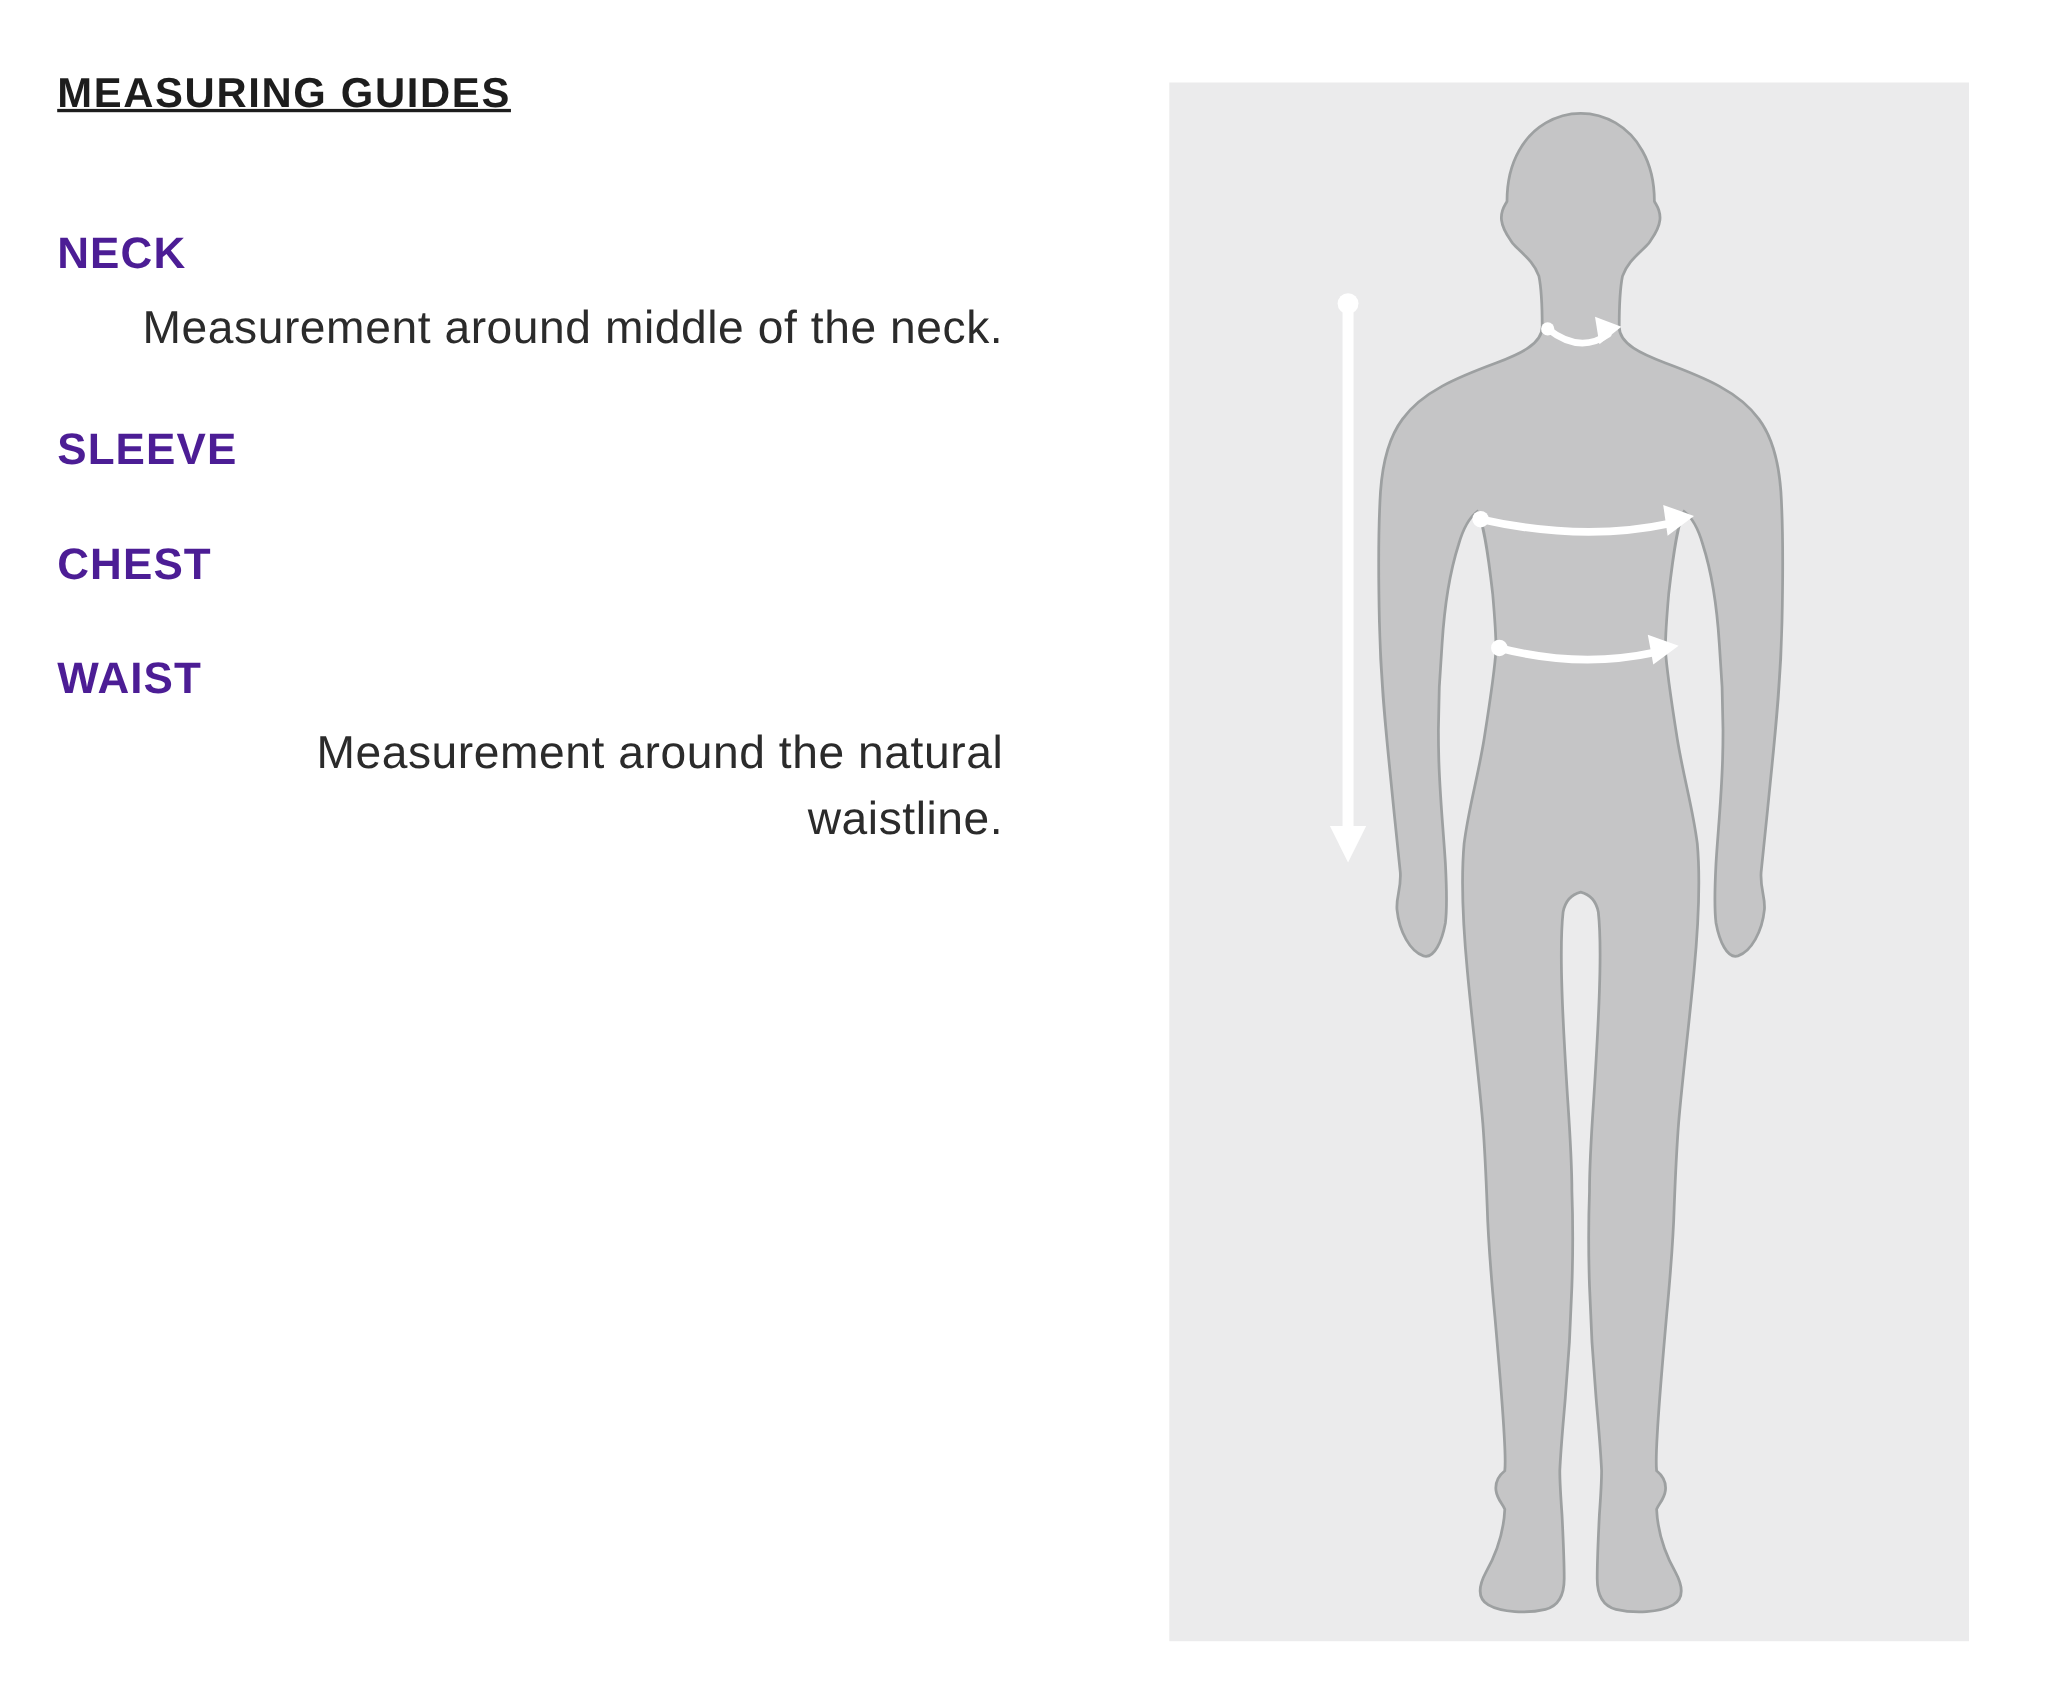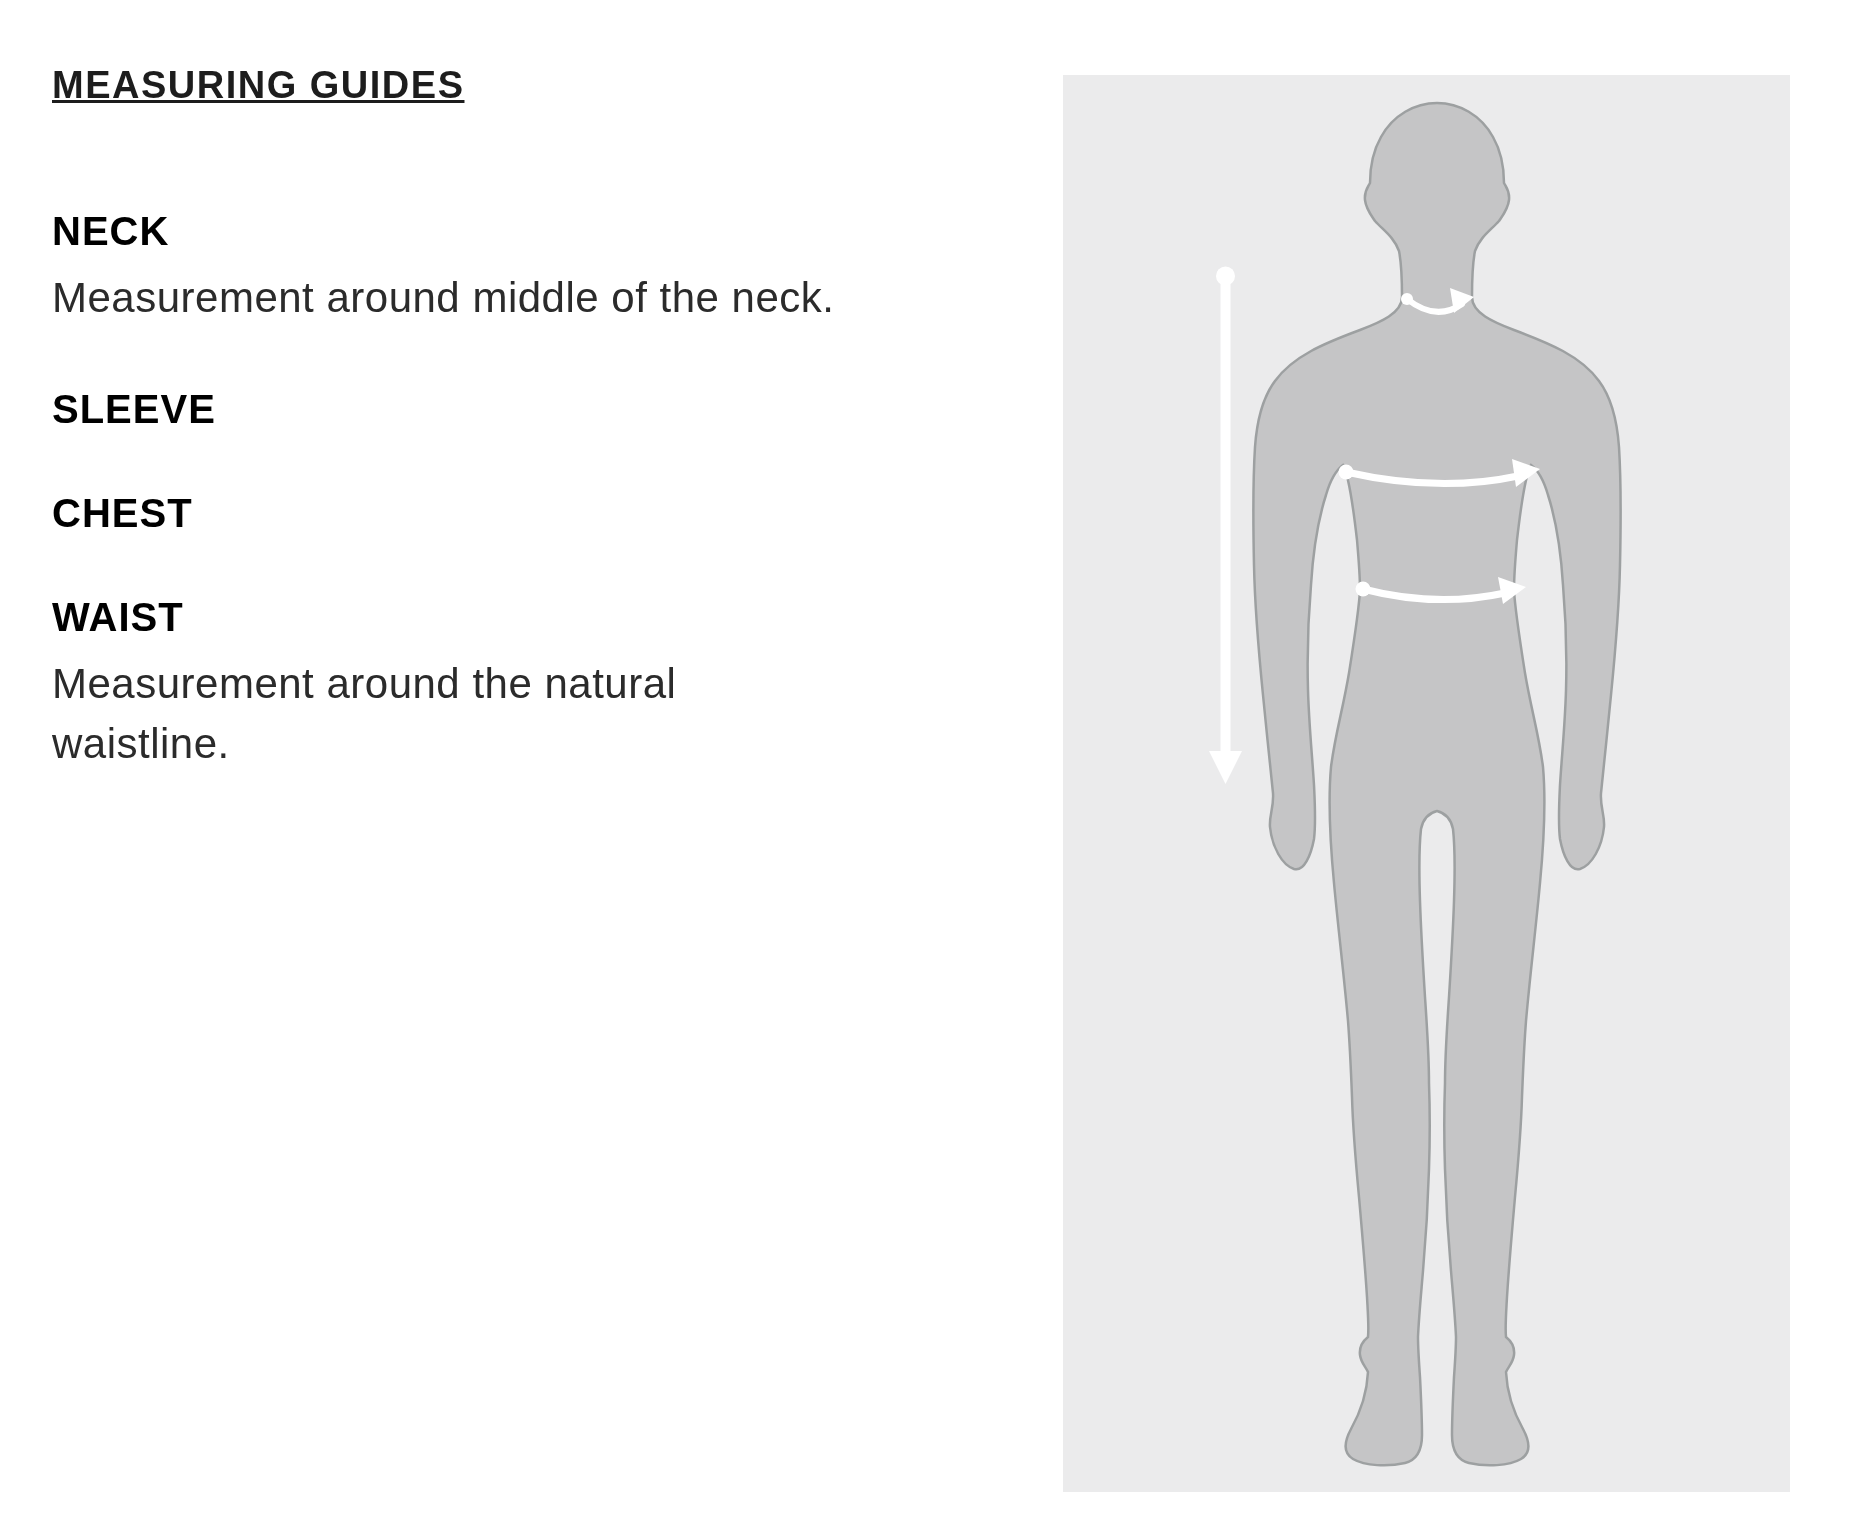--- a/index.html
+++ b/index.html
@@ -27,30 +27,31 @@
     color: #1d1d1d;
     margin: 0 0 100px 0;
     text-decoration: underline;
   }
   .section { margin: 0 0 58px 0; }
   .section h3 {
     font-size: 40px;
     line-height: 46px;
     font-weight: bold;
     letter-spacing: 1px;
-    color: #000000;
+    color: #4c1d95;
     margin: 0 0 14px 0;
   }
   .section p {
     font-size: 42px;
     line-height: 60px;
     letter-spacing: 0.5px;
     color: #2b2b2b;
     margin: 0;
     white-space: pre-line;
+    text-align: right;
   }
 
   
   .figure-panel {
     position: absolute;
     left: 1063px; top: 75px;
     width: 727px; height: 1417px;
     background: #ebebec;
   }
   .figure-panel svg { display: block; }

